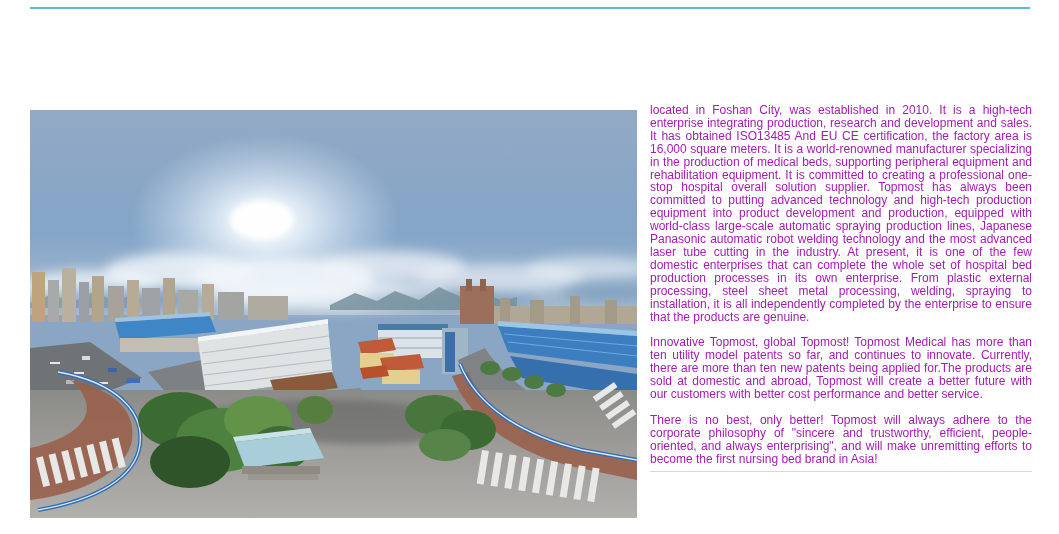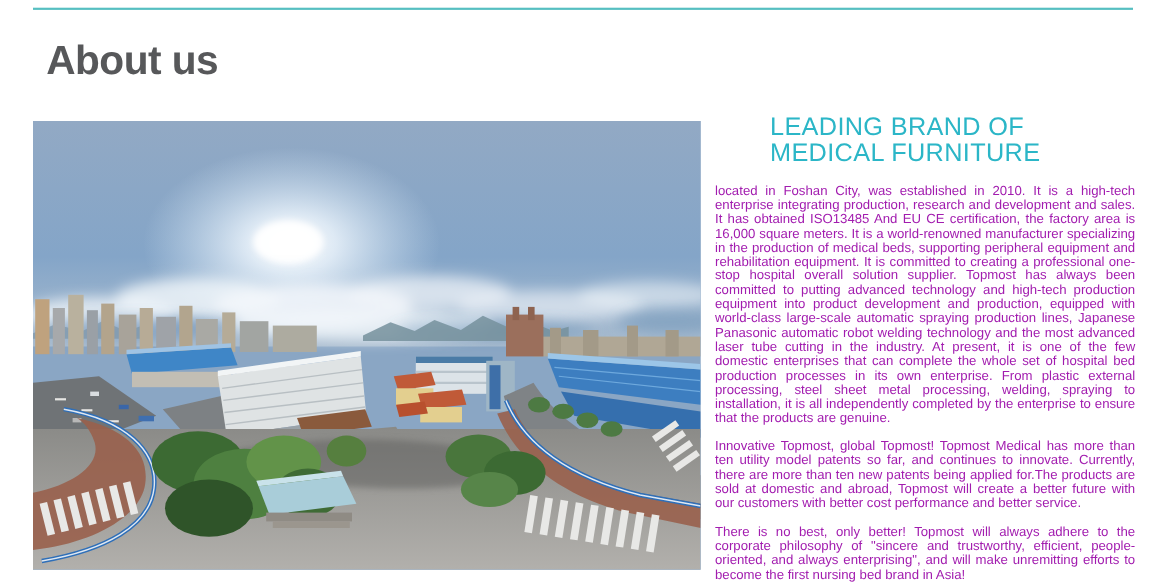--- a/index.html
+++ b/index.html
@@ -34,21 +34,20 @@
   }
   .text-col p:last-child{margin-bottom:0;}
 </style>
 </head>
 <body>
 
 <div class="page">
 
   <div class="top-divider"></div>
 
-  <h1 class="page-title">About us</h1>
 
   <div class="photo">
     <svg viewBox="0 0 607 408" preserveAspectRatio="none" xmlns="http://www.w3.org/2000/svg">
       <defs>
         <linearGradient id="sky" x1="0" x2="0" y1="0" y2="1">
           <stop offset="0" stop-color="#92a9c4"></stop>
           <stop offset="0.6" stop-color="#84a5c8"></stop>
           <stop offset="1" stop-color="#a9bccf"></stop>
         </linearGradient>
         <radialGradient id="sun">
@@ -235,22 +234,18 @@
       </g>
 
       <polygon points="205,332 282,323 294,348 215,358" fill="#a9cdd9"></polygon>
       <polygon points="205,332 282,323 280,318 203,327" fill="#c9e2ea"></polygon>
       <rect x="212" y="356" width="78" height="8" fill="#8f8b84"></rect>
       <rect x="218" y="364" width="70" height="6" fill="#9b968e"></rect>
     </svg>
   </div>
 
   <div class="text-col">
-    <div class="lead-heading">
-      <div>LEADING BRAND OF</div>
-      <div>MEDICAL FURNITURE</div>
-    </div>
     <p>located in Foshan City, was established in 2010.  It is a high-tech enterprise integrating production, research and development and sales. It has obtained ISO13485 And EU CE certification, the  factory area is 16,000 square meters. It is a world-renowned manufacturer specializing in the production of medical beds, supporting peripheral equipment and rehabilitation equipment. It is committed to creating a professional one-stop hospital overall solution supplier. Topmost has always been committed to putting advanced technology and high-tech production equipment into product development and production, equipped with world-class large-scale automatic spraying production lines, Japanese Panasonic automatic robot welding technology and the most advanced laser tube cutting in the industry. At present, it is one of the few domestic enterprises that can complete the whole set of hospital bed production processes in its own enterprise. From plastic external processing, steel sheet metal processing, welding, spraying to installation, it is all independently completed by the enterprise to ensure that the products are genuine.</p>
     <p>Innovative Topmost, global Topmost! Topmost Medical has more than ten utility model patents so far, and continues to innovate. Currently, there are more than ten new patents being applied for.The products are sold at domestic  and abroad, Topmost will create a better future with our customers with better cost performance and better service.</p>
     <p>There is no best, only better! Topmost will always adhere to the corporate philosophy of "sincere and trustworthy, efficient, people-oriented, and always enterprising", and will make unremitting efforts to become the first nursing bed brand in Asia!</p>
   </div>
 
 </div>
 
 </body></html>

